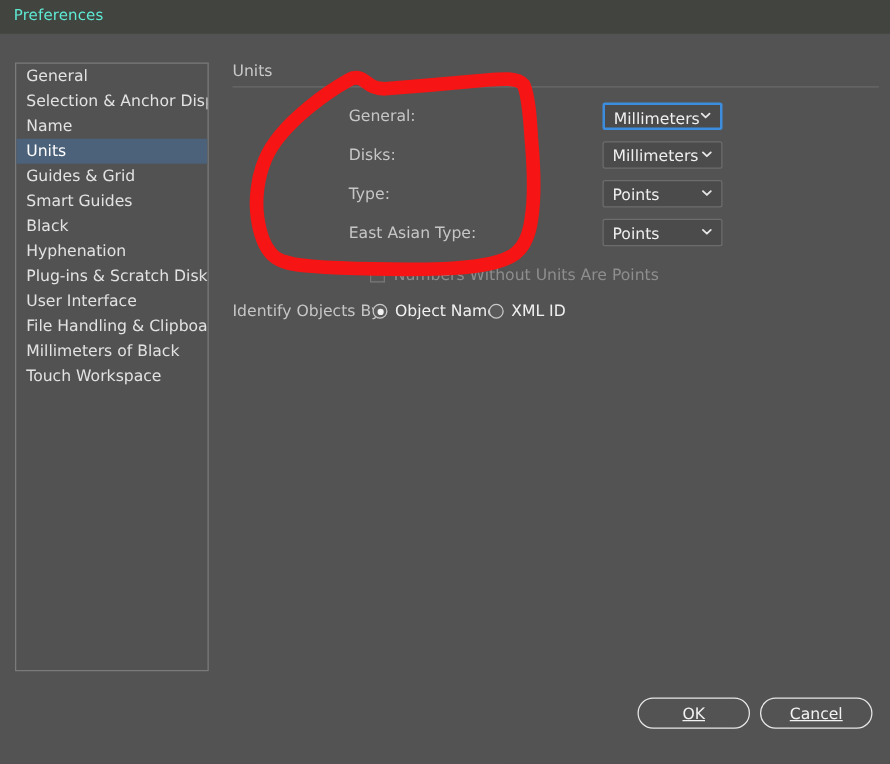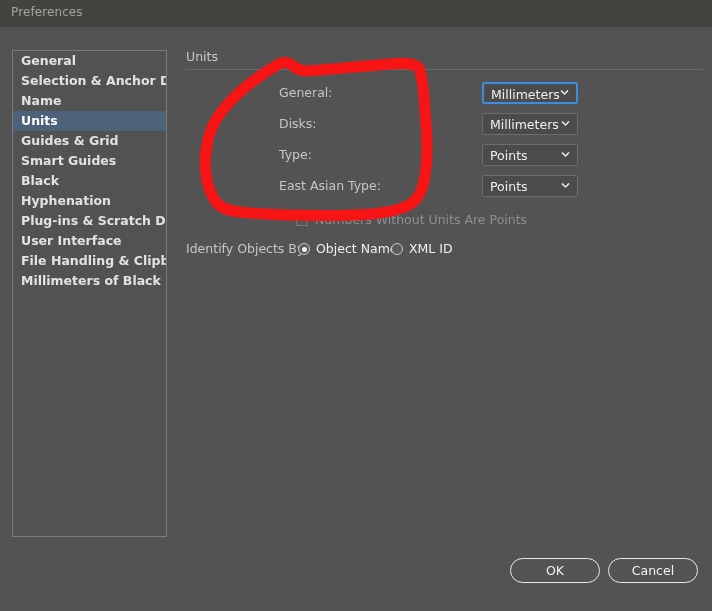--- a/index.html
+++ b/index.html
@@ -27,36 +27,35 @@
     left: 0; top: 0;
     width: 712px;
     height: 27px;
     background: #42443f;
   }
   .titlebar .title {
     position: absolute;
     left: 11px;
     top: 5px;
     font-size: 12px;
-    color: #a3a3a3;
+    color: #5eead4;
     letter-spacing: .1px;
   }
 
   
   .sidebar {
     position: absolute;
     left: 12px;
     top: 50px;
     width: 155px;
     height: 487px;
     border: 1px solid #7b7b7b;
     background: #525252;
     box-sizing: border-box;
     overflow: hidden;
-    font-weight: bold;
   }
   .side-item {
     height: 20px;
     line-height: 20px;
     padding-left: 8px;
     font-size: 12.5px;
     color: #e2e2e2;
     white-space: nowrap;
     box-sizing: border-box;
   }
@@ -233,20 +232,21 @@
     box-sizing: border-box;
     border: 1px solid #e8e8e8;
     border-radius: 13px;
     background: transparent;
     color: #f2f2f2;
     font-size: 12.5px;
     font-family: "DejaVu Sans", "Liberation Sans", sans-serif;
     line-height: 23px;
     text-align: center;
     padding: 0;
+    text-decoration: underline;
   }
   .btn-ok { left: 510px; }
   .btn-cancel { left: 608px; }
 
   
   .annotation {
     position: absolute;
     left: 180px;
     top: 50px;
     width: 260px;
@@ -269,20 +269,21 @@
       <div class="side-item"><span>Name</span></div>
       <div class="side-item selected"><span>Units</span></div>
       <div class="side-item"><span>Guides &amp; Grid</span></div>
       <div class="side-item"><span>Smart Guides</span></div>
       <div class="side-item"><span>Black</span></div>
       <div class="side-item"><span>Hyphenation</span></div>
       <div class="side-item"><span>Plug-ins &amp; Scratch Disks</span></div>
       <div class="side-item"><span>User Interface</span></div>
       <div class="side-item"><span>File Handling &amp; Clipboard</span></div>
       <div class="side-item"><span>Millimeters of Black</span></div>
+      <div class="side-item"><span>Touch Workspace</span></div>
     </div>
 
   <div class="panel">
     <div class="section-title">Units</div>
   </div>
   <div class="section-rule"></div>
 
   <div id="fields">
       <div class="field-row" style="top: 82px; width: 518px;">
         <div class="lbl-wrap">

